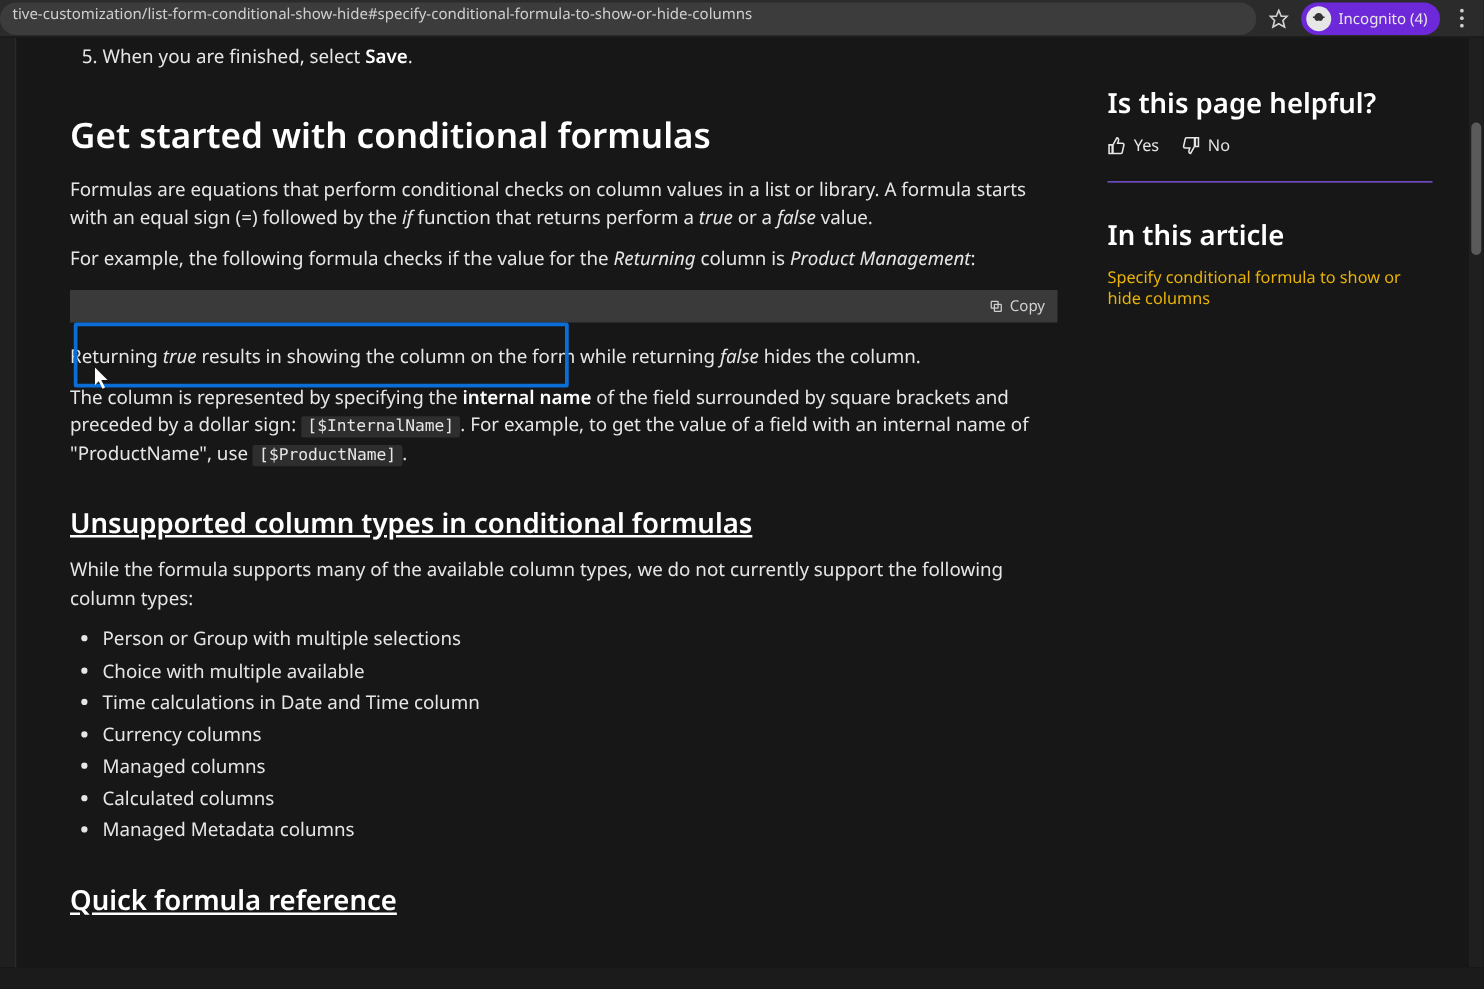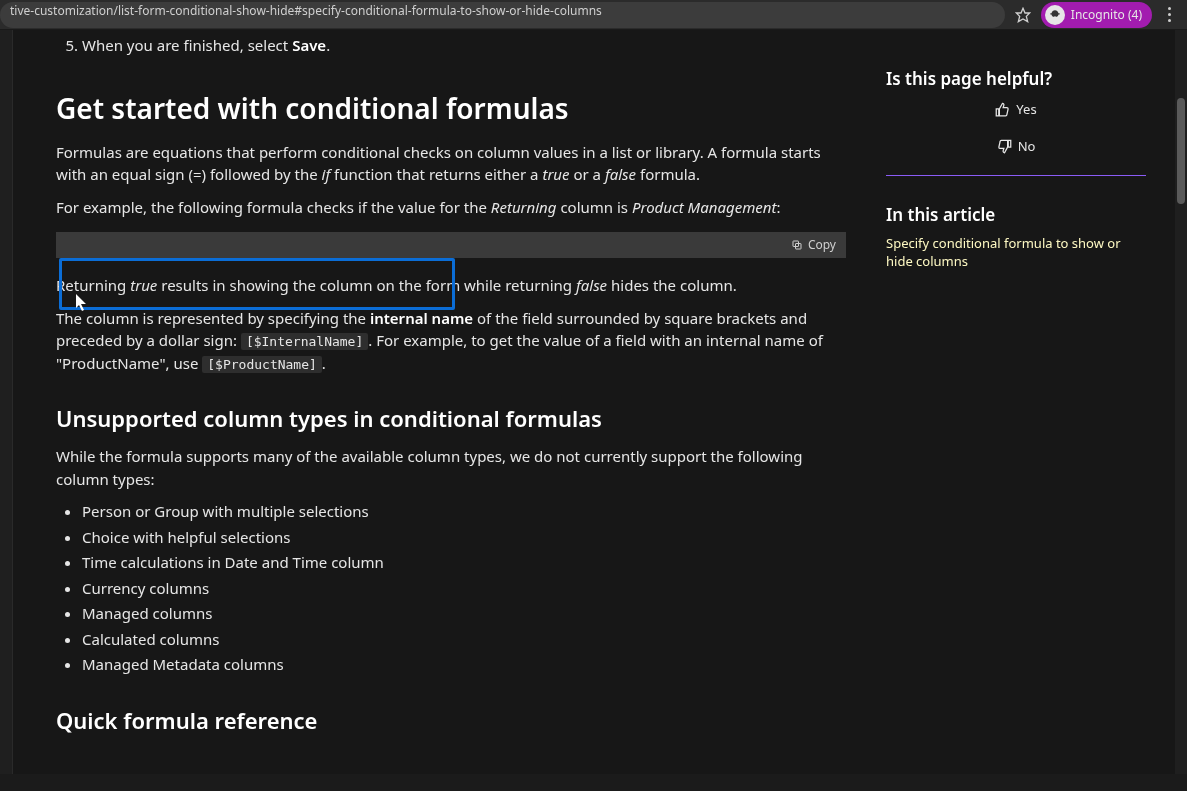--- a/index.html
+++ b/index.html
@@ -1,42 +1,42 @@
 <!DOCTYPE html>
 <html><head>
 <meta charset="utf-8">
 <style>
   html,body{margin:0;padding:0;background:#1b1b1b;color:#e6e6e6;font-family:"Segoe UI",system-ui,-apple-system,sans-serif;font-size:15px;line-height:1.5;}
   
   .chrome-bar{height:29px;background:#2b2b2b;display:flex;align-items:center;color:#cfcfcf;font-size:12px;border-bottom:1px solid #1a1a1a;position:relative;}
   .omnibox{flex:1;background:#3c3c3c;color:#cfcfcf;height:26px;border-radius:14px;display:flex;padding:0 10px;margin-right:4px;overflow:hidden;white-space:nowrap;}
   .chrome-right{display:flex;align-items:center;gap:10px;padding:0 10px 0 6px;color:#e6e6e6;}
   .star-icon{width:16px;height:16px;color:#cfcfcf;}
-  .incognito-badge{display:flex;align-items:center;gap:6px;background:#a21caf;border-radius:14px;padding:2px 10px 2px 4px;height:22px;}
+  .incognito-badge{display:flex;align-items:center;gap:6px;background:#6d28d9;border-radius:14px;padding:2px 10px 2px 4px;height:22px;}
   .incognito-glyph{width:20px;height:20px;background:#e6e6e6;border-radius:50%;display:flex;align-items:center;justify-content:center;}
   .menu-dots{display:flex;flex-direction:column;gap:3px;padding:4px 6px;}
   .menu-dots span{width:3px;height:3px;background:#cfcfcf;border-radius:50%;}
   
   .viewport{position:relative;height:744px;overflow:hidden;background:#171717;}
   .left-gutter{position:absolute;left:0;top:0;bottom:0;width:12px;background:#1f1f1f;border-right:1px solid #2a2a2a;}
   .scroll-area{position:absolute;left:12px;right:0;top:0;bottom:0;overflow:hidden;}
   .sb-track{position:absolute;right:0;top:0;bottom:0;width:12px;background:#1f1f1f;}
   .sb-thumb{position:absolute;right:2px;top:68px;width:8px;height:106px;background:#5a5a5a;border-radius:4px;}
   .page{display:flex;gap:40px;padding:0 20px 0 44px;}
   .main{flex:1;max-width:790px;padding-top:0;}
   .aside{width:260px;padding-top:24px;font-size:13px;color:#e6e6e6;}
-  .aside h3{font-size:17px;font-weight:600;margin:12px 0 8px;color:#fff;}
+  .aside h3{font-size:22px;font-weight:600;margin:12px 0 8px;color:#fff;}
   .inthis{margin-top:18px;border-top:1px solid #8b5cf6;padding-top:14px;}
-  .aside a{color:#fef9c3;text-decoration:none;display:block;line-height:1.35;}
-  .feedback{display:flex;gap:18px;align-items:center;margin-top:4px;flex-direction:column;}
+  .aside a{color:#eab308;text-decoration:none;display:block;line-height:1.35;}
+  .feedback{display:flex;gap:18px;align-items:center;margin-top:4px;}
   .fb{display:flex;gap:6px;align-items:center;color:#e6e6e6;cursor:pointer;}
   .fb svg{width:15px;height:15px;}
   
   h2.section{font-size:28px;font-weight:600;margin:30px 0 12px;color:#fff;}
-  h3.sub{font-size:22px;font-weight:600;margin:28px 0 10px;color:#fff;}
+  h3.sub{font-size:22px;font-weight:600;margin:28px 0 10px;color:#fff;text-decoration:underline;}
   p{margin:10px 0;color:#e6e6e6;}
   em{font-style:italic;}
   strong{font-weight:600;color:#fff;}
   ol{margin:4px 0 16px;padding-left:26px;}
   ul{margin:8px 0 16px;padding-left:26px;}
   li{margin:3px 0;}
   .codeblock{background:#0369a1;border-radius:2px;margin:14px 0 16px;position:relative;}
   .codeblock .hdr{display:flex;justify-content:flex-end;background:#3a3a3a;padding:4px 10px;font-size:12px;color:#d0d0d0;}
   .copybtn{display:flex;align-items:center;gap:5px;cursor:pointer;}
   .copybtn svg{width:12px;height:12px;}
@@ -84,21 +84,21 @@
 
         <ol start="5">
           <li>
             <span>When you are finished, select </span><strong>Save</strong><span>.</span>
           </li>
         </ol>
 
         <h2 class="section">Get started with conditional formulas</h2>
 
         <p>
-          <span>Formulas are equations that perform conditional checks on column values in a list or library. A formula starts with an equal sign (=) followed by the </span><em>if</em><span> function that returns either a </span><em>true</em><span> or a </span><em>false</em><span> formula.</span>
+          <span>Formulas are equations that perform conditional checks on column values in a list or library. A formula starts with an equal sign (=) followed by the </span><em>if</em><span> function that returns perform a </span><em>true</em><span> or a </span><em>false</em><span> value.</span>
         </p>
 
         <p>
           <span>For example, the following formula checks if the value for the </span><em>Returning</em><span> column is </span><em>Product Management</em><span>:</span>
         </p>
 
         <div class="codeblock">
           <div class="hdr">
             <div class="copybtn">
               <svg viewBox="0 0 24 24" fill="none" stroke="currentColor" stroke-width="2">
@@ -119,21 +119,21 @@
         </p>
 
         <p>
           <span>The column is represented by specifying the </span><strong>internal name</strong><span> of the field surrounded by square brackets and preceded by a dollar sign: </span><code class="inline">[$InternalName]</code><span>. For example, to get the value of a field with an internal name of "ProductName", use </span><code class="inline">[$ProductName]</code><span>.</span>
         </p>
 
         <h3 class="sub">Unsupported column types in conditional formulas</h3>
         <p>While the formula supports many of the available column types, we do not currently support the following column types:</p>
         <ul>
           <li>Person or Group with multiple selections</li>
-          <li>Choice with helpful selections</li>
+          <li>Choice with multiple available</li>
           <li>Time calculations in Date and Time column</li>
           <li>Currency columns</li>
           <li>Managed columns</li>
           <li>Calculated columns</li>
           <li>Managed Metadata columns</li>
         </ul>
 
         <h3 class="sub">Quick formula reference</h3>
 
       </div>

